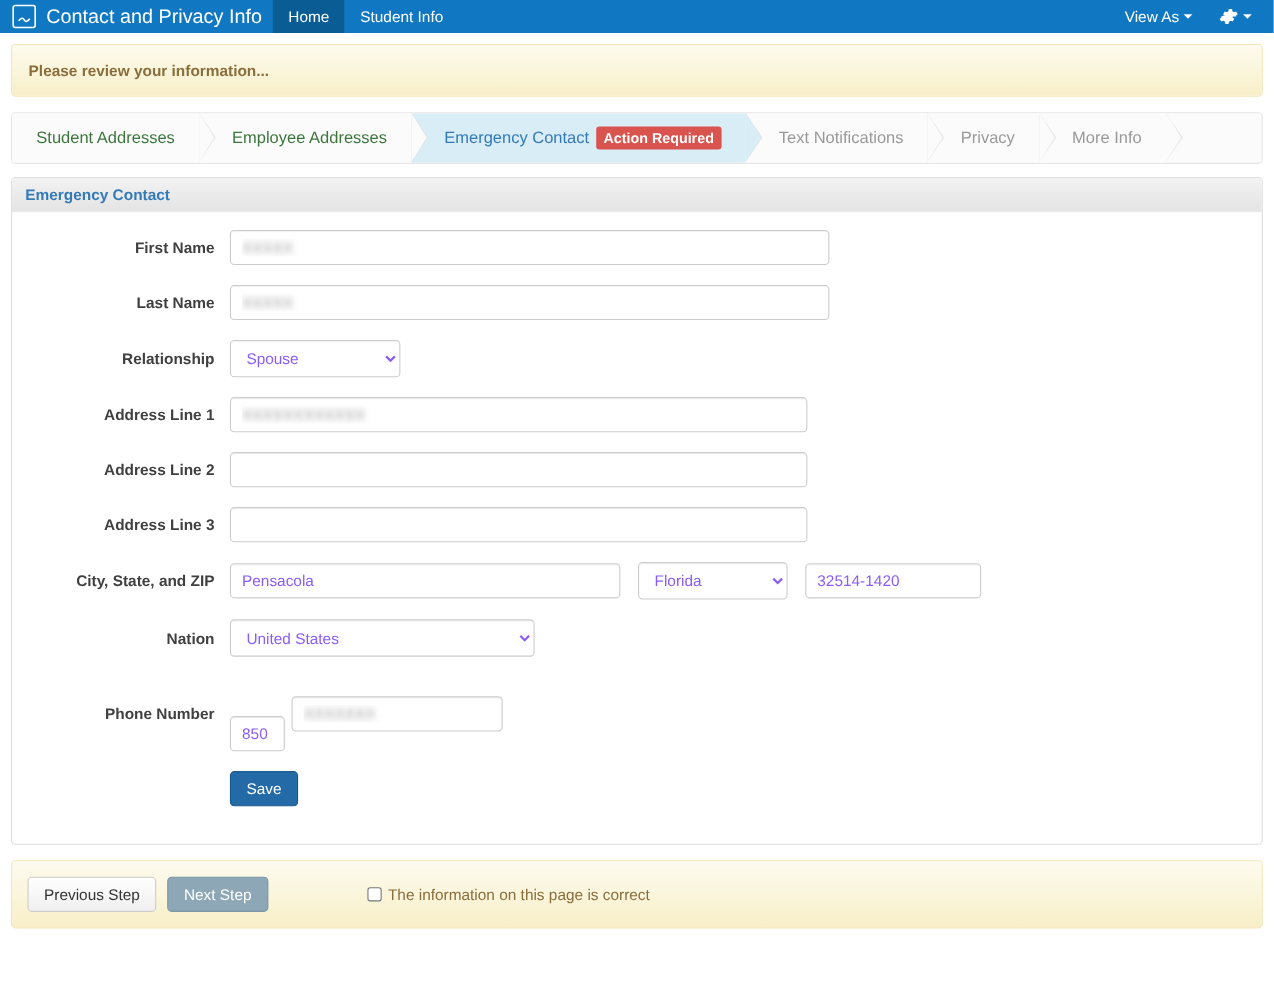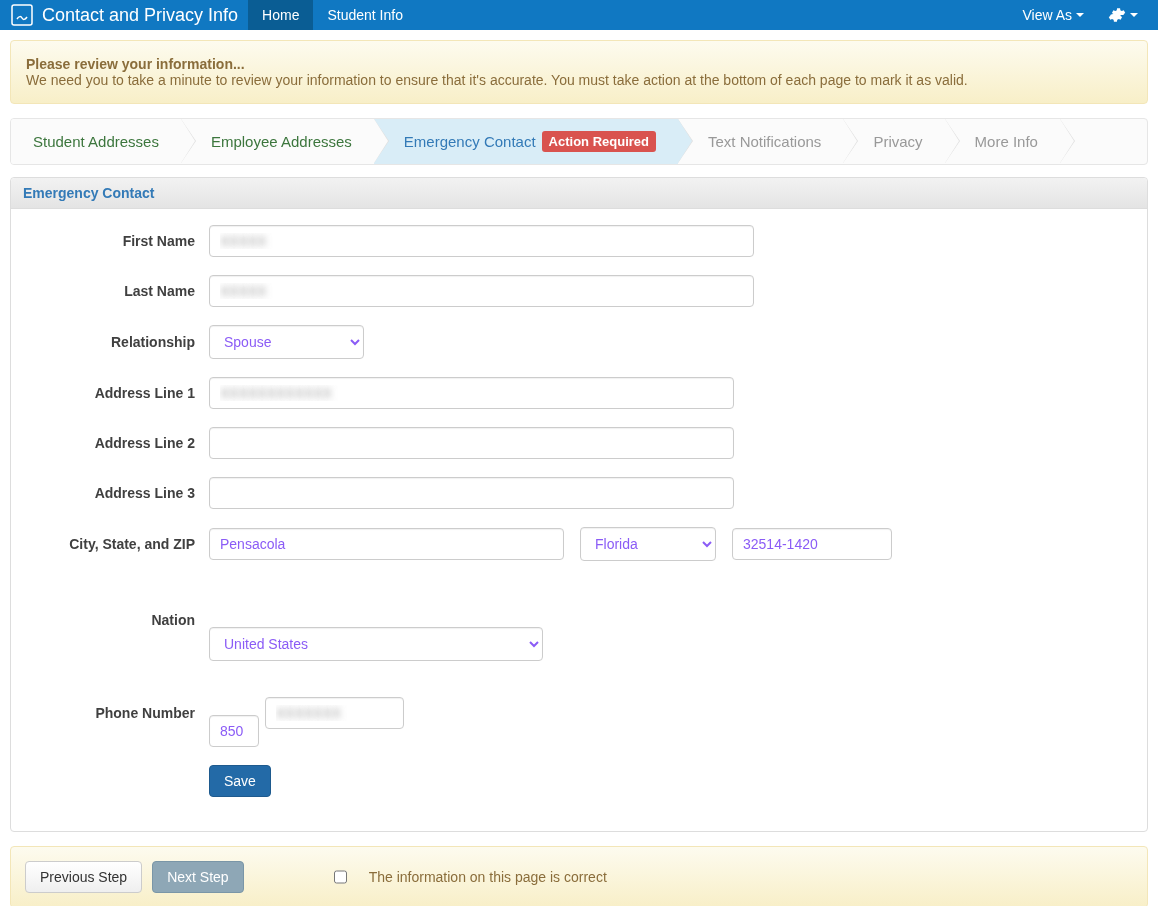--- a/index.html
+++ b/index.html
@@ -36,31 +36,31 @@
 .form-row { display: flex; align-items: center; margin-bottom: 18px; }
 .form-label { width: 180px; text-align: right; padding-right: 14px; font-weight: bold; font-size: 14px; color: #404040; }
 .form-controls { flex: 1; display: flex; gap: 16px; align-items: center; }
 .form-control { border: 1px solid #ccc; border-radius: 4px; padding: 7px 10px; font-size: 14px; color: #8b5cf6; background: #fff; box-shadow: inset 0 1px 1px rgba(0,0,0,.06); }
 select.form-control { height: 34px; background: #fff; }
 .w-wide { width: 545px; }
 .w-sel { width: 155px; }
 .w-city { width: 355px; }
 .w-state { width: 136px; }
 .w-zip { width: 160px; }
-.w-nation { width: 334px; margin-top: 48px; }
+.w-nation { width: 277px; }
 .w-area { width: 50px; margin-top: 36px; }
-.w-phone { width: 139px; }
+.w-phone { width: 192px; }
 
 .btn { display: inline-block; padding: 7px 14px; border-radius: 4px; cursor: pointer; font-size: 14px; border: 1px solid transparent; }
 .btn-primary { background: #236aa7; color: #fff; border-color: #1e5a8e; }
 .btn-default { background: linear-gradient(#fff,#efefef); color: #333; border: 1px solid #ccc; }
 .btn-gray { background: #8ea7b6; color: #fff; border-color: #7a96a7; }
 
 .footer-bar { background: linear-gradient(#fdfbef, #f8efc8); border: 1px solid #f3e6b8; border-radius: 4px; padding: 14px; display: flex; align-items: center; gap: 10px; }
-.footer-bar .check-wrap { margin-left: 80px; display: flex; gap: 22px; color: #8a6d3b; }
+.footer-bar .check-wrap { margin-left: 80px; display: flex; gap: 6px; color: #8a6d3b; }
 
 .blurred { color: transparent; text-shadow: 0 0 6px rgba(120,120,120,0.7); user-select: none; }
 </style>
 </head>
 <body>
 
 <div class="navbar">
   <div class="brand">
     <svg viewBox="0 0 24 24" fill="none" stroke="#fff" stroke-width="1.5">
         <rect x="2" y="2" width="20" height="20" rx="2"></rect>
@@ -84,21 +84,20 @@
         <path d="M12 8a4 4 0 100 8 4 4 0 000-8zm9 4a7.9 7.9 0 00-.1-1.2l2.1-1.6-2-3.4-2.5 1a8 8 0 00-2-1.2l-.4-2.6h-4l-.4 2.6a8 8 0 00-2 1.2l-2.5-1-2 3.4 2.1 1.6A7.9 7.9 0 003 12c0 .4 0 .8.1 1.2L1 14.8l2 3.4 2.5-1c.6.5 1.3.9 2 1.2l.4 2.6h4l.4-2.6c.7-.3 1.4-.7 2-1.2l2.5 1 2-3.4-2.1-1.6c.1-.4.1-.8.1-1.2z"></path>
       </svg>
     <span class="caret"></span>
   </div>
 </div>
 
 <div class="container">
 
   <div class="alert">
     <div class="alert-title">Please review your information...</div>
-    <div>We need you to take a minute to review your information to ensure that it's accurate. You must take action at the bottom of each page to mark it as valid.</div>
   </div>
 
   <div class="wizard">
     <div class="step done">
         <span>Student Addresses</span>
       </div>
     <div class="step done">
         <span>Employee Addresses</span>
       </div>
     <div class="step active">

